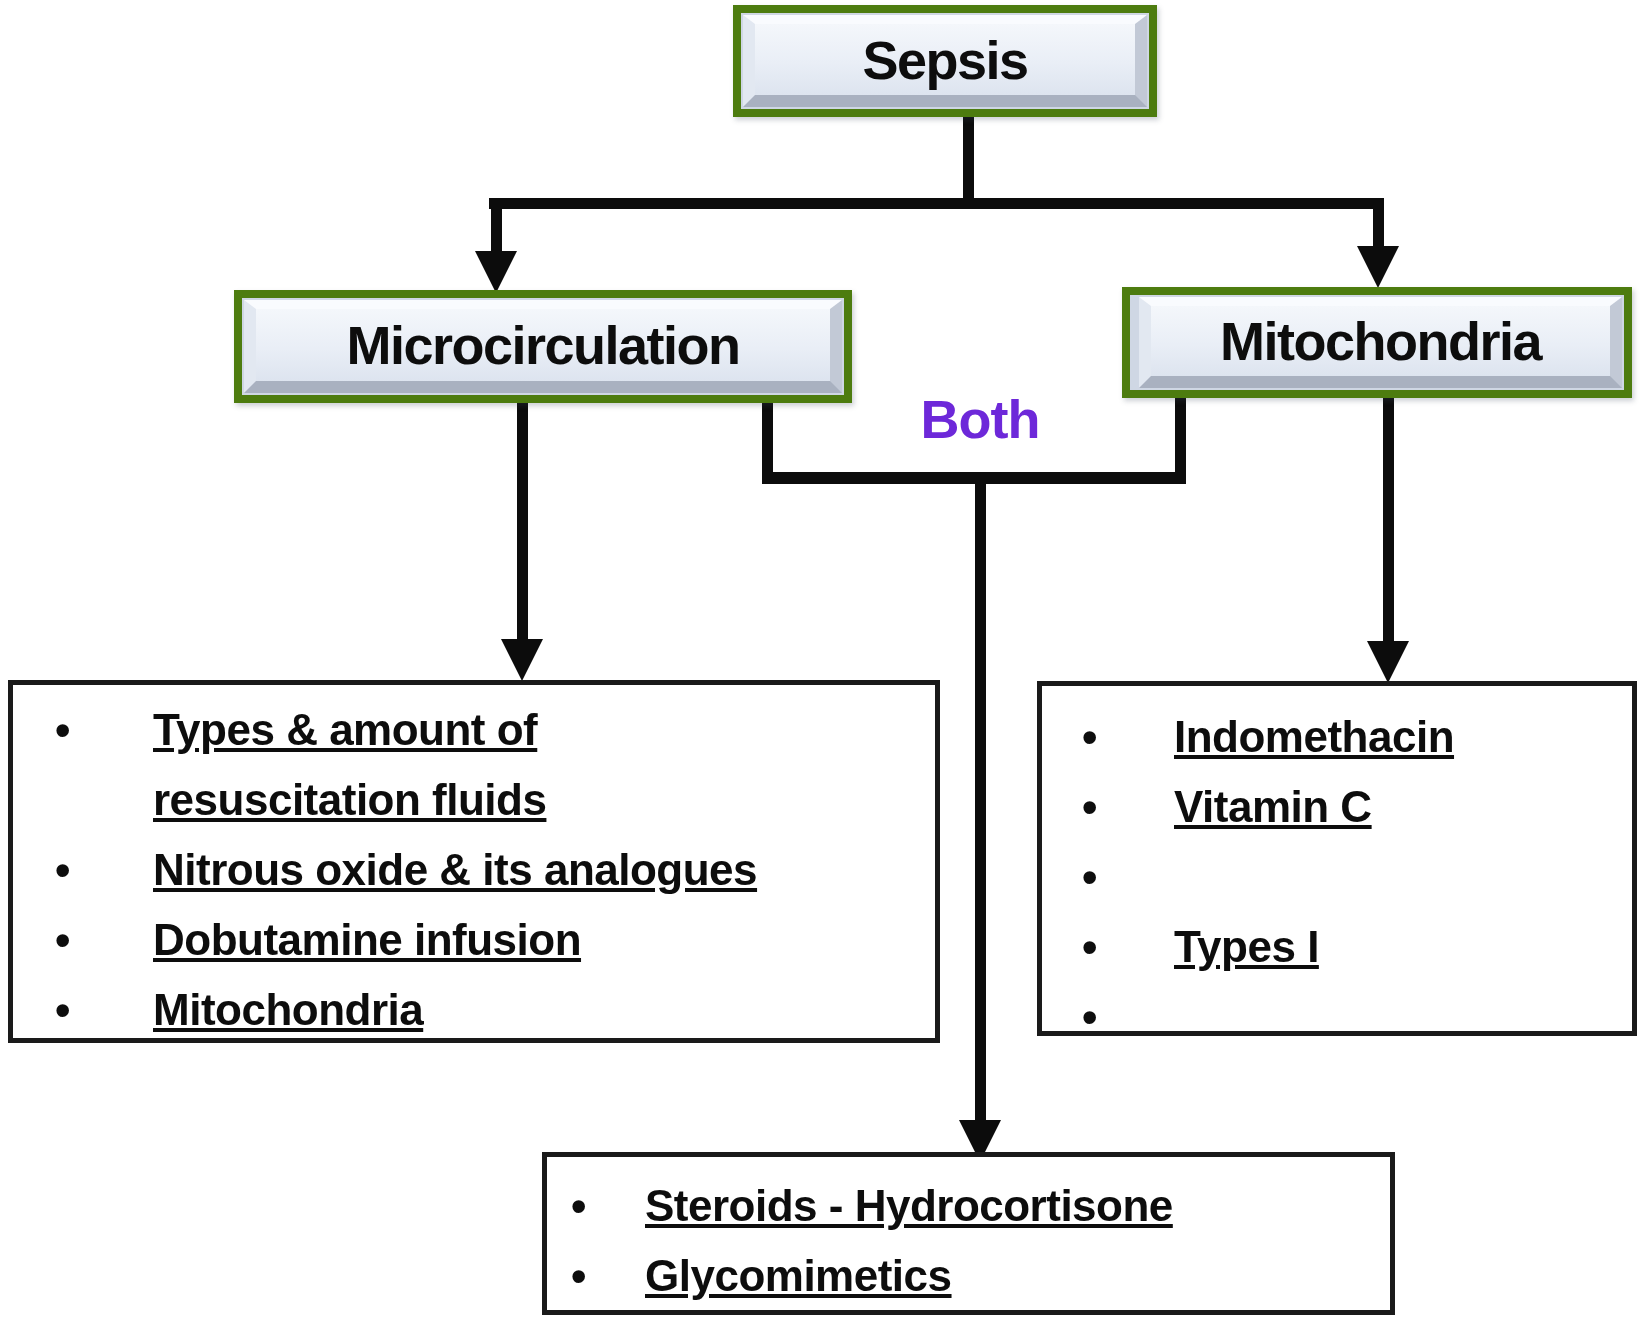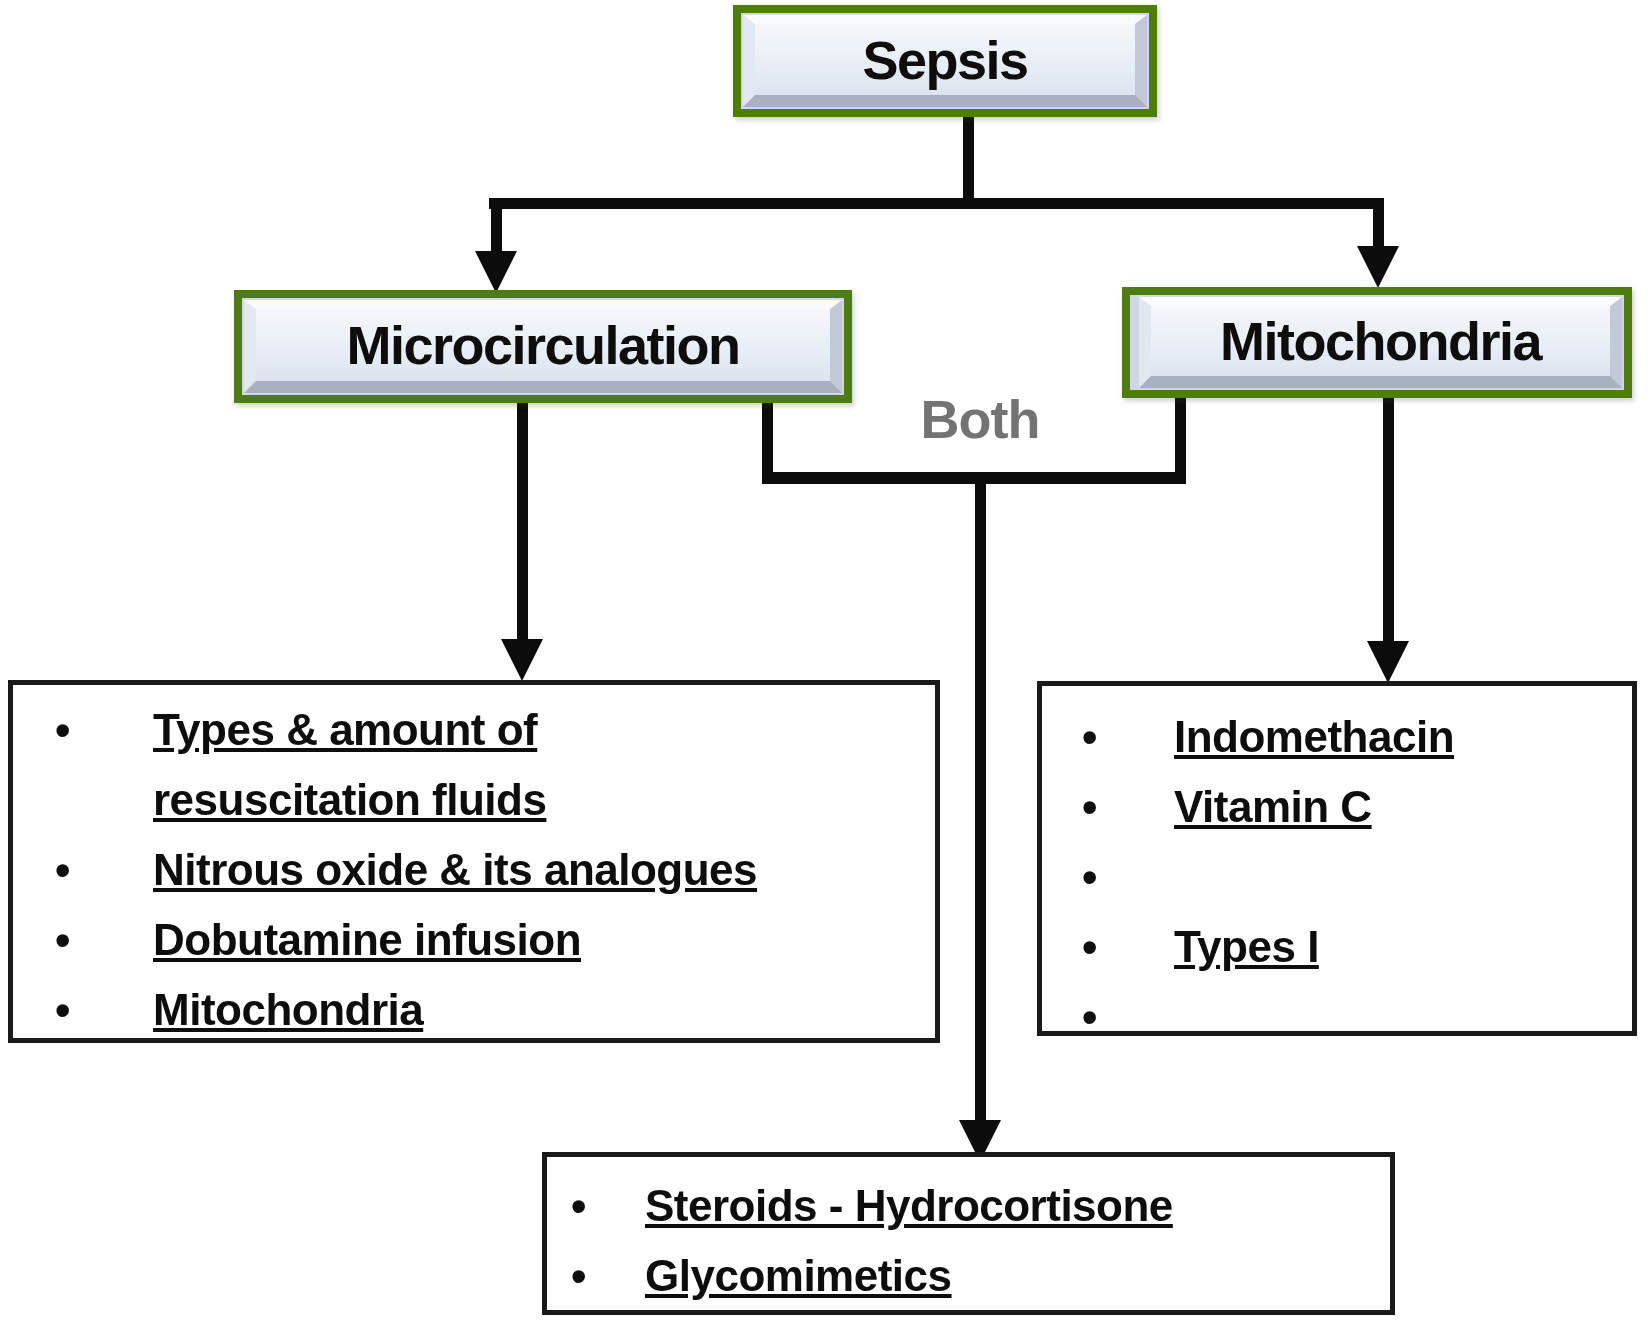--- a/index.html
+++ b/index.html
@@ -51,21 +51,21 @@
   .line{position:absolute;background:#0c0c0c;}
   .arrowhead{
     position:absolute;width:0;height:0;
     border-left:21px solid transparent;
     border-right:21px solid transparent;
     border-top:42px solid #0c0c0c;
   }
   
   .both-label{
     position:absolute;left:840px;top:388px;width:280px;
-    text-align:center;font-size:54px;font-weight:bold;letter-spacing:-1px;color:#737373;
+    text-align:center;font-size:54px;font-weight:bold;letter-spacing:-1px;color:#6d28d9;
   }
 </style>
 </head>
 <body>
 
 <div class="canvas">
 
   <div class="line" style="left:963px;top:114px;width:11px;height:95px;"></div>
   <div class="line" style="left:489px;top:198px;width:895px;height:11px;"></div>
 

